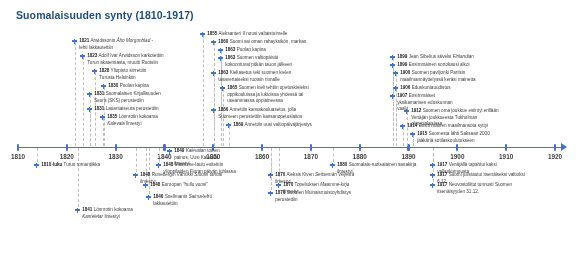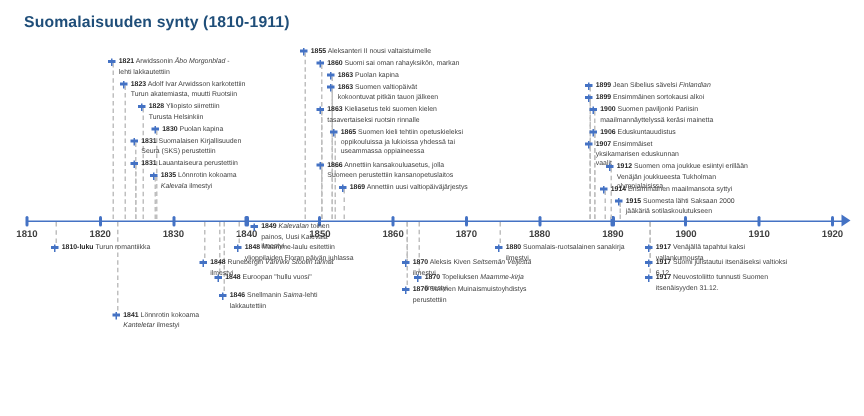--- a/index.html
+++ b/index.html
@@ -79,21 +79,21 @@
   }
   .event .yr { font-weight: bold; color: #262626; }
   .event .it { font-style: italic; }
   .event.wrap .txt { white-space: normal; }
 </style>
 </head>
 <body>
 
 <div id="canvas">
 
-  <div id="title">Suomalaisuuden synty (1810-1911)</div>
+  <div id="title">Suomalaisuuden synty (1810-1917)</div>
 
   <div id="axis-line"></div>
   <div id="axis-arrow"></div>
 
   <div id="ticks">
       <div class="axis-tick" style="left: 16.9px;"></div>
       <div class="axis-label" style="left: 18px;">1810</div>
       <div class="axis-tick" style="left: 65.7182px;"></div>
       <div class="axis-label" style="left: 66.8182px;">1820</div>
       <div class="axis-tick" style="left: 114.536px;"></div>

